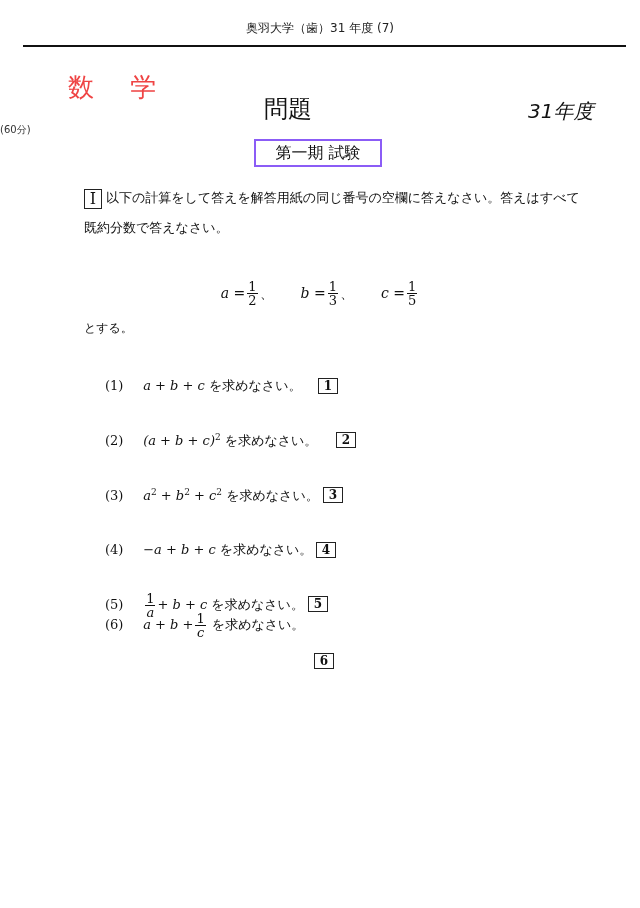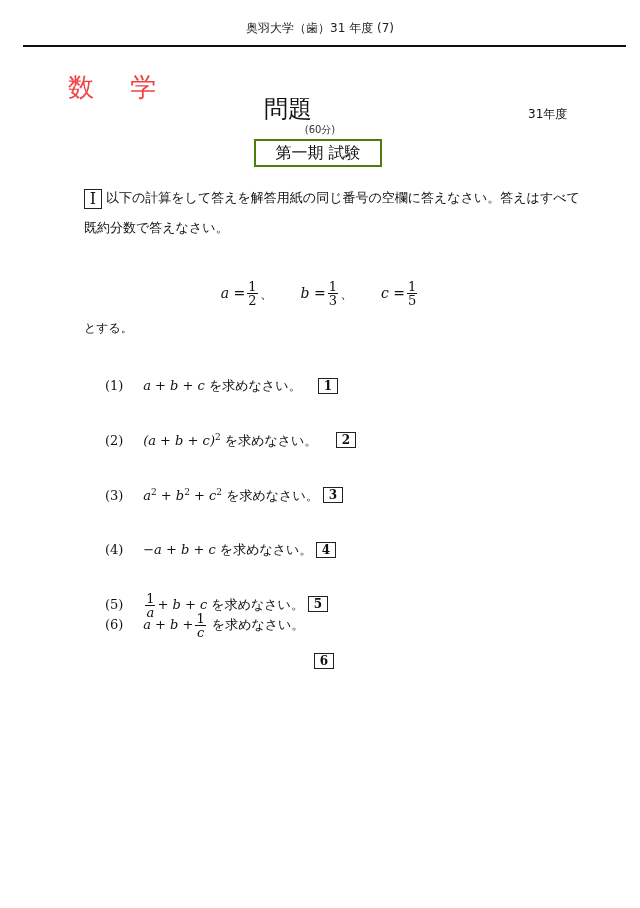--- a/index.html
+++ b/index.html
@@ -5,23 +5,23 @@
   html, body { margin:0; padding:0; background:#ffffff; }
   body { width:640px; height:908px; position:relative; overflow:hidden; color:#111;
          font-family:"DejaVu Serif", serif; }
   .abs { position:absolute; }
   .sans { font-family:"DejaVu Sans", "Liberation Sans", sans-serif; }
   .serif { font-family:"DejaVu Serif", "Liberation Serif", serif; }
   .header { top:20px; left:0; width:640px; text-align:center; font-size:12px; color:#222; }
   .rule { top:45px; left:23px; width:603px; height:2px; background:#111; }
   .subject { top:70px; left:68px; font-size:26px; letter-spacing:14px; color:#ef4444; }
   .mondai { top:93px; left:0; width:576px; text-align:center; font-size:24px; }
-  .year { top:106px; left:528px; font-size:12px; }
-  .duration { top:123px; left:0; width:640px; text-align:center; font-size:10px; color:#333; }
-  .exam-box { top:139px; left:254px; width:128px; height:28px; border:2px solid #4d7c0f;
+  .year { top:98px; left:528px; font-size:20px;font-style:italic; }
+  .duration { top:123px; left:0; width:640px; font-size:10px; color:#333; }
+  .exam-box { top:139px; left:254px; width:128px; height:28px; border:2px solid #8b5cf6;
               box-sizing:border-box; text-align:center; line-height:24px; font-size:16px; }
   .q-head { top:183px; left:84px; width:500px; font-size:13px; line-height:30px; }
   .roman { display:inline-block; width:16px; height:18px; border:1.5px solid #222;
            line-height:17px; text-align:center; font-size:16px; margin-right:4px; vertical-align:-2px; }
   .given { top:280px; left:0; width:640px; text-align:center; font-size:14px; font-style:italic; }
   .frac { display:inline-flex; flex-direction:column; vertical-align:middle; text-align:center;
           font-style:normal; font-size:13px; line-height:13px; margin:0 2px; }
   .frac .num { border-bottom:1px solid #111; padding:0 1px; }
   .frac .den { font-style:normal; }
   .toss { top:320px; left:84px; font-size:12px; }

